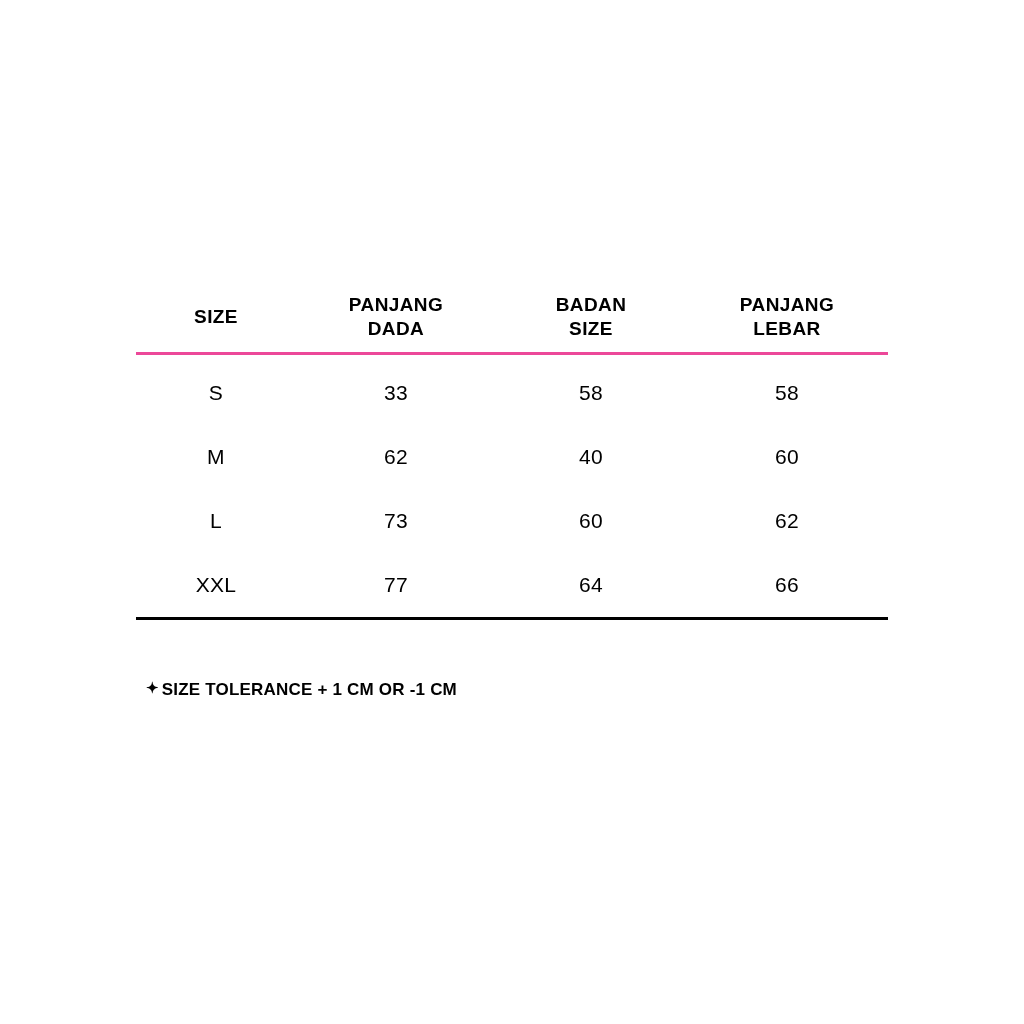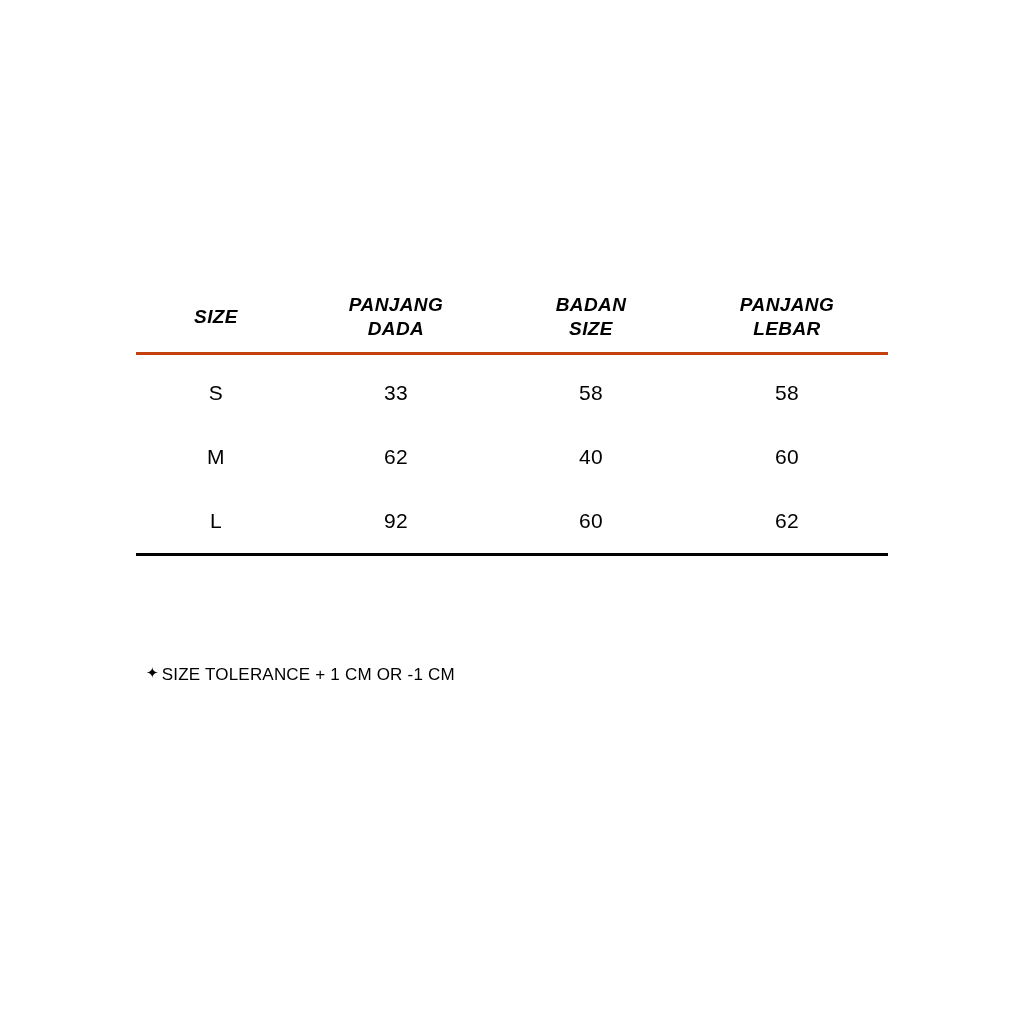--- a/index.html
+++ b/index.html
@@ -45,45 +45,44 @@
   thead th {
     font-size: 19px;
     font-weight: bold;
     letter-spacing: 0.4px;
     line-height: 1.28;
     height: 70px;
     padding-bottom: 4px;
   }
 
   thead tr {
-    border-bottom: 3px solid #c2410c;
-    font-style: italic;
+    border-bottom: 3px solid #ec4899;
   }
 
   thead th .l2 { display: block; }
 
   tbody td {
     font-size: 21px;
     font-weight: normal;
     height: 64px;
     letter-spacing: 0.3px;
   }
 
   tbody tr:first-child td { padding-top: 6px; }
 
   tbody {
     border-bottom: 3px solid #000;
   }
 
   .note {
     position: absolute;
     left: 146px;
-    top: 664px;
+    top: 679px;
     font-size: 17px;
-    font-weight: normal;
+    font-weight: bold;
     letter-spacing: 0.2px;
     white-space: nowrap;
   }
   .note .star {
     font-size: 15px;
     vertical-align: 2px;
     margin-right: 3px;
     display: inline-block;
   }
 </style>
@@ -125,23 +124,29 @@
         <td>58</td>
       </tr>
       <tr>
         <td>M</td>
         <td>62</td>
         <td>40</td>
         <td>60</td>
       </tr>
       <tr>
         <td>L</td>
-        <td>92</td>
+        <td>73</td>
         <td>60</td>
         <td>62</td>
+      </tr>
+      <tr>
+        <td>XXL</td>
+        <td>77</td>
+        <td>64</td>
+        <td>66</td>
       </tr>
     </tbody>
   </table>
 </div>
 
 <div class="note">
   <span class="star">✦</span><span>SIZE TOLERANCE + 1 CM OR -1 CM</span>
 </div>
 
 </body></html>

